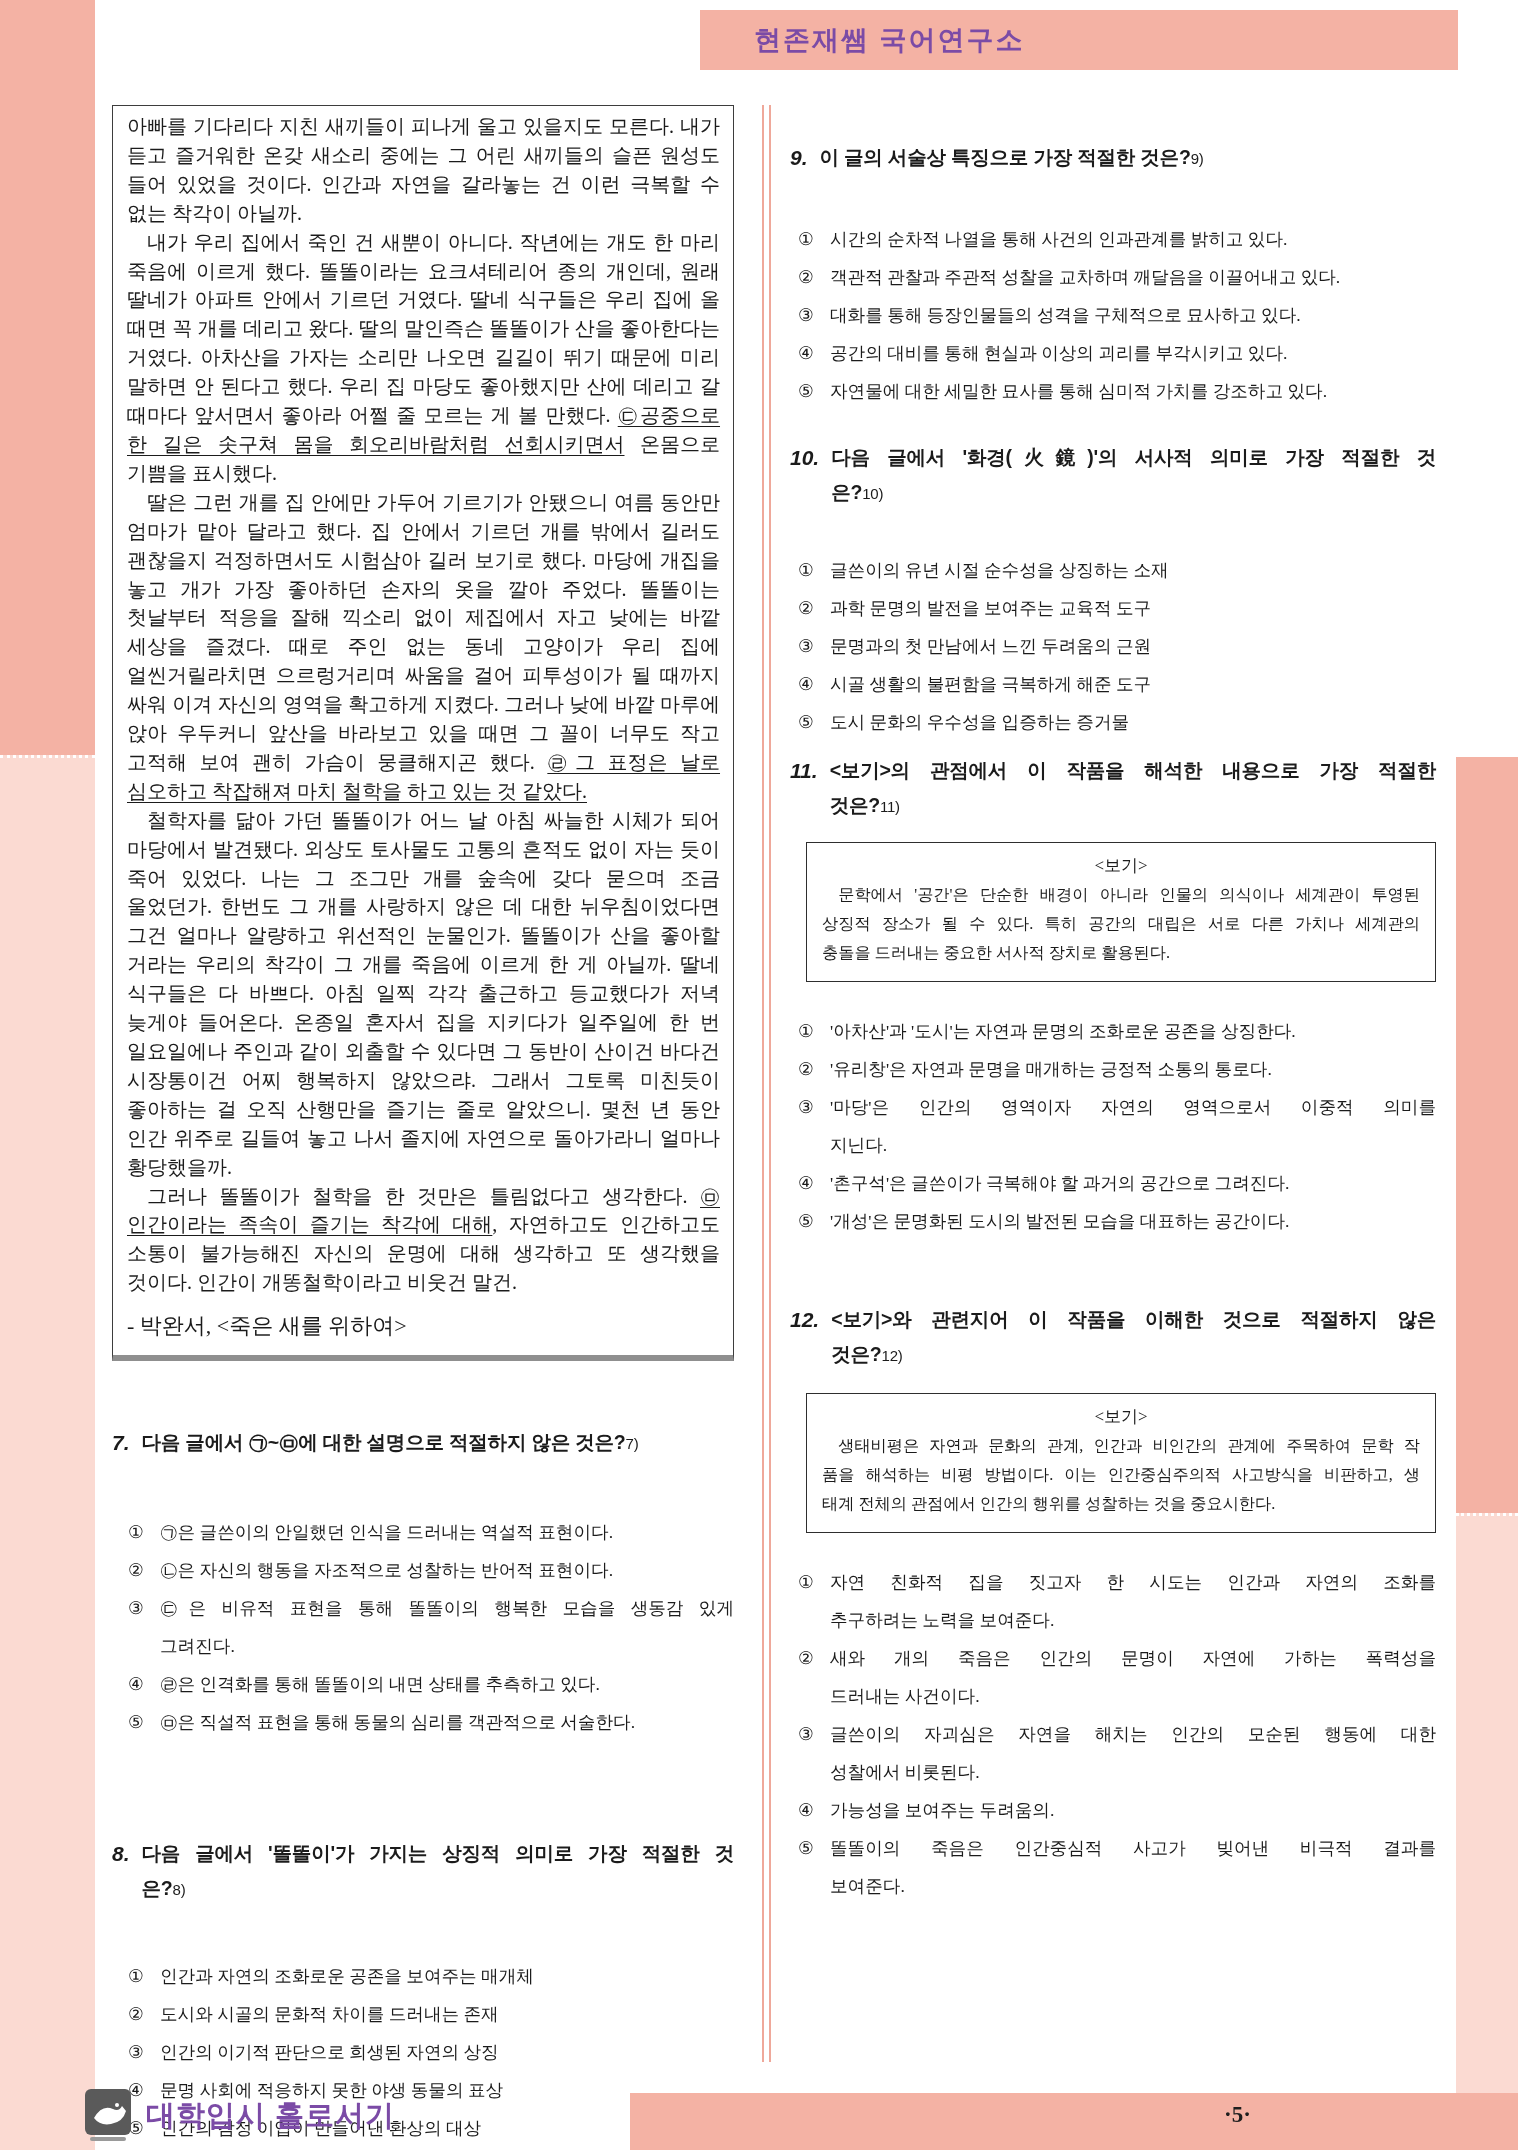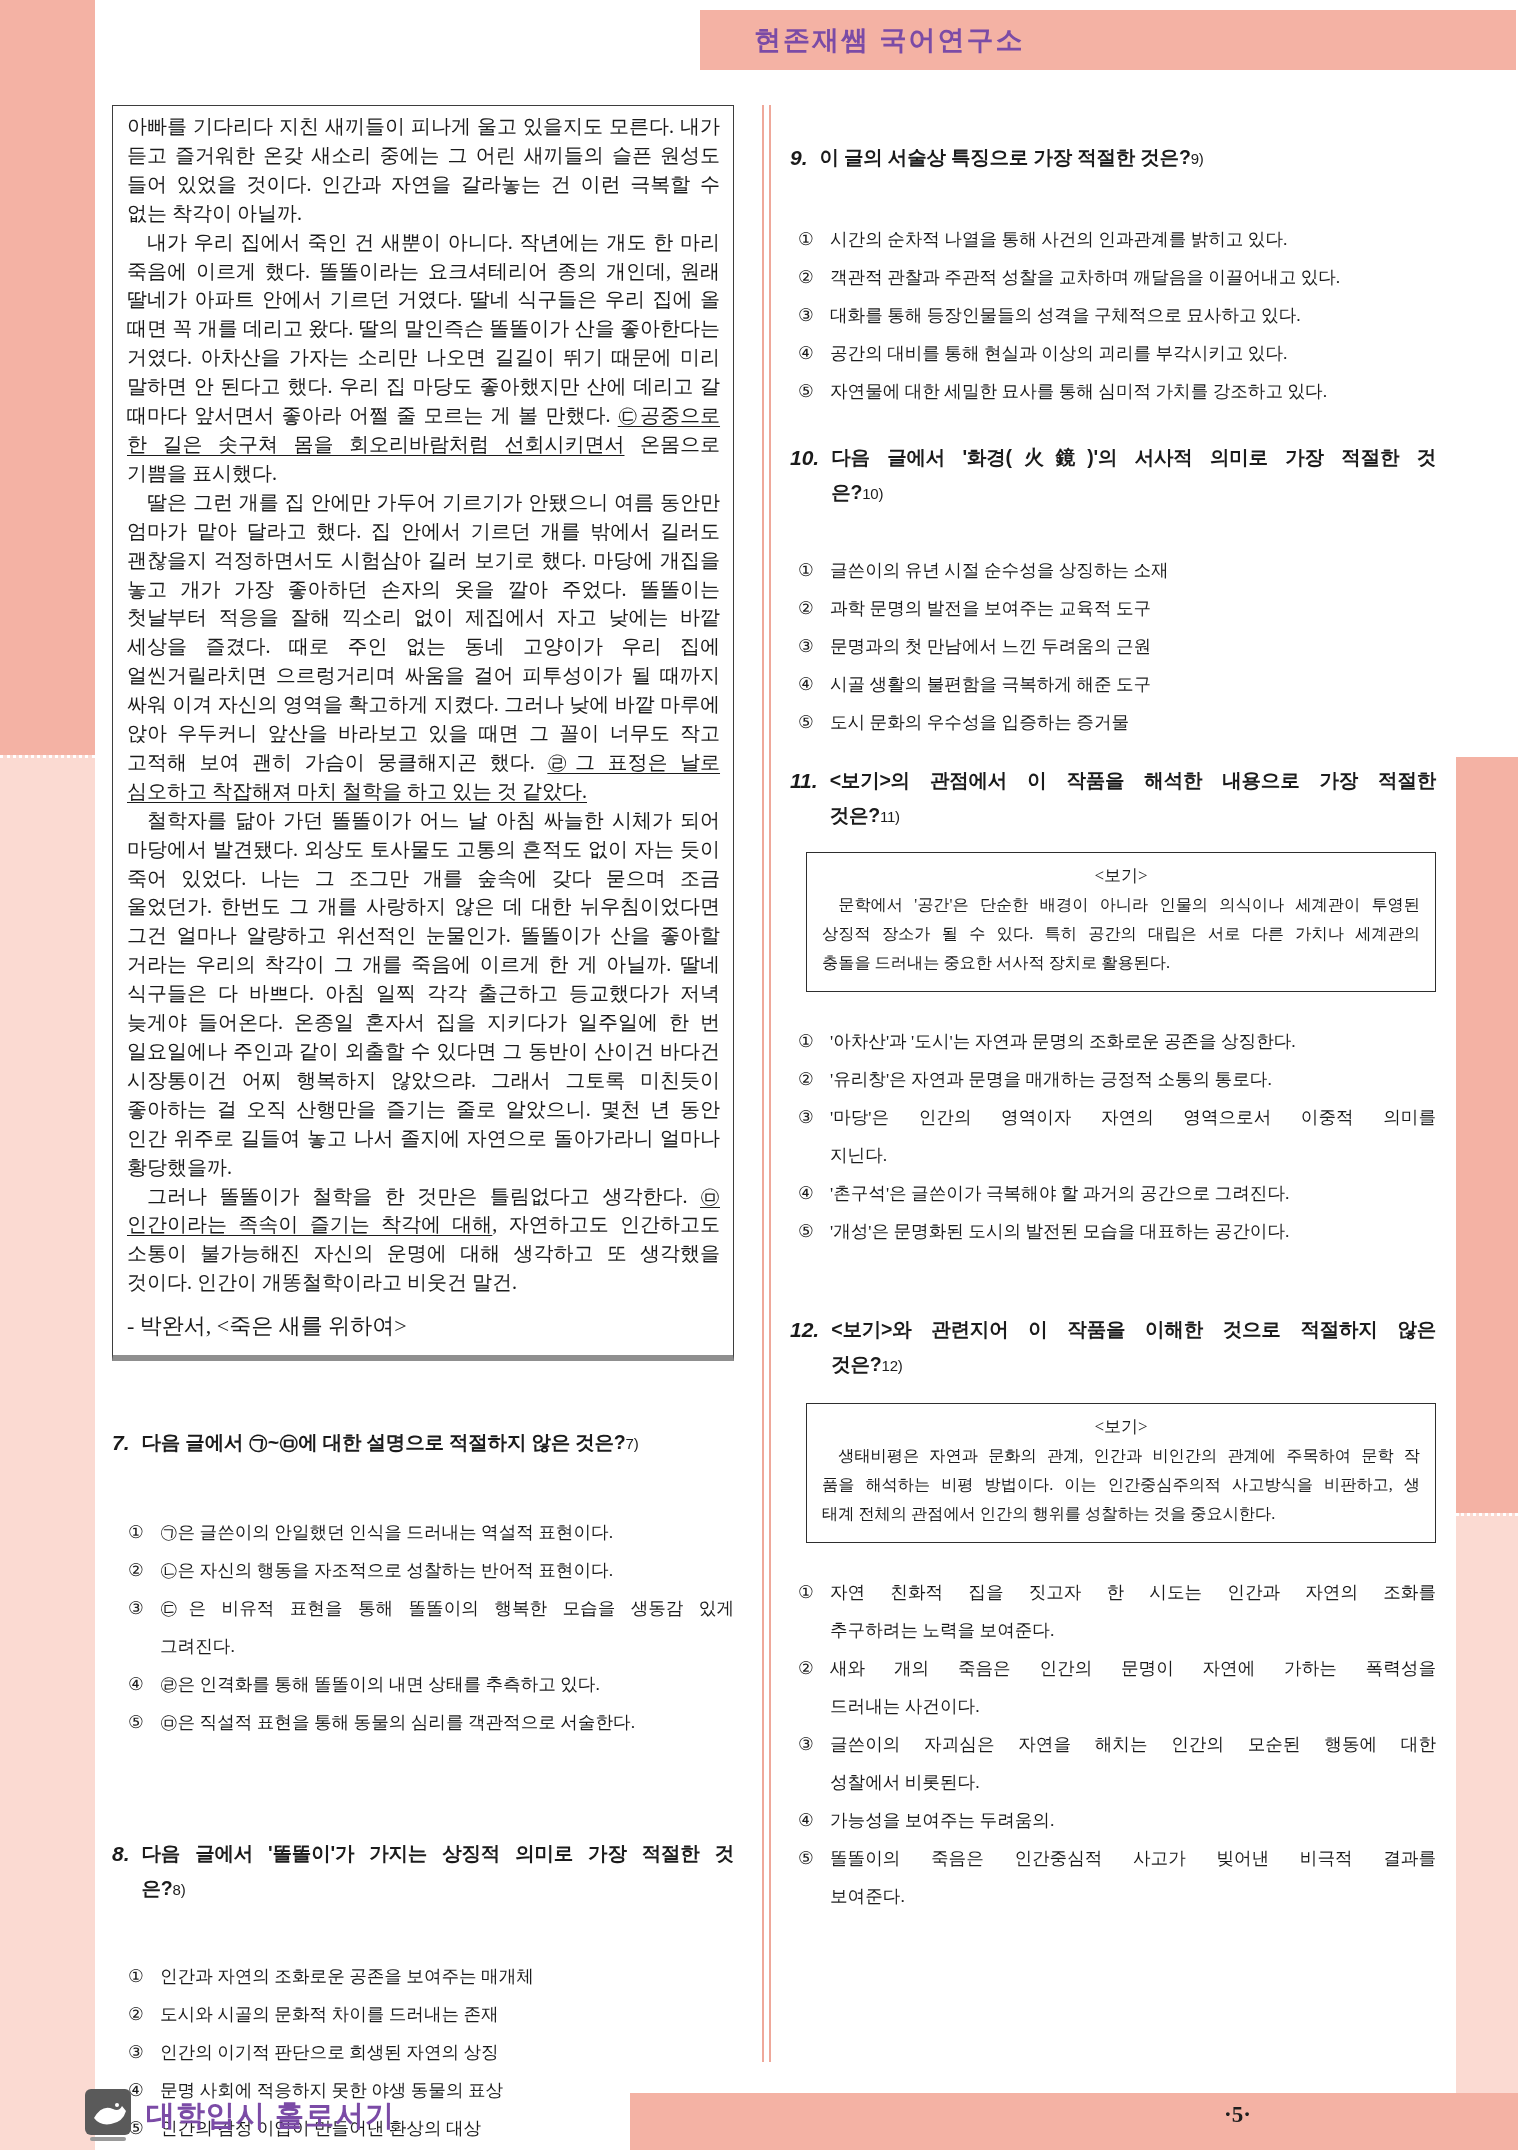--- a/index.html
+++ b/index.html
@@ -5,21 +5,21 @@
   html,body{margin:0;padding:0;background:#ffffff;}
   .page{position:relative;width:1518px;height:2150px;background:#fff;overflow:hidden;
         font-family:"Liberation Serif",serif;color:#1b1b1b;}
 
   
   .strip{position:absolute;}
   .strip-left-top{left:0;top:0;width:95px;height:755px;background:#F4B2A4;}
   .strip-left-bottom{left:0;top:755px;width:95px;height:1395px;background:#FBDAD2;border-top:3px dotted #fff;}
   .strip-right-top{left:1456px;top:757px;width:62px;height:756px;background:#F4B2A4;}
   .strip-right-bottom{left:1456px;top:1513px;width:62px;height:637px;background:#FBDAD2;border-top:3px dotted #fff;}
-  .top-band{position:absolute;left:700px;top:10px;width:816px;height:60px;background:#F4B2A4;
+  .top-band{position:absolute;left:700px;top:10px;width:758px;height:60px;background:#F4B2A4;
             display:flex;align-items:center;}
   .brand-top{padding-left:54px;font-family:"Liberation Sans",sans-serif;font-weight:bold;
              font-size:27px;letter-spacing:2px;color:#7B4BA6;}
   .bottom-band{position:absolute;left:630px;top:2093px;width:888px;height:57px;background:#F4B2A4;}
 
   
   .divider{position:absolute;left:762px;top:105px;width:9px;height:1957px;
            border-left:2px solid #EFA89A;border-right:2px solid #EFA89A;box-sizing:border-box;}
 
   
@@ -59,21 +59,21 @@
   .bogi-title{text-align:center;font-size:17px;line-height:30px;}
   .bline{font-size:16.2px;line-height:29px;text-align:justify;word-break:keep-all;}
   .bline.fill{text-align-last:justify;}
   .bline.ind{text-indent:1em;}
 
   
   .q7{margin-top:64px;}      .q7 .options{margin-top:52px;}
   .q8{margin-top:95px;}      .q8 .options{margin-top:50px;}
   .q9 .options{margin-top:44px;}
   .q10{margin-top:30px;}     .q10 .options{margin-top:40px;}
-  .q11{margin-top:22px;}     .q11 .bogi{margin-top:18px;} .q11 .options{margin-top:30px;}
+  .q11{margin-top:12px;}     .q11 .bogi{margin-top:18px;} .q11 .options{margin-top:30px;}
   .q12{margin-top:62px;}     .q12 .bogi{margin-top:20px;} .q12 .options{margin-top:30px;}
 
   
   .logo{position:absolute;left:84px;top:2088px;width:48px;height:54px;}
   .brand-bottom{position:absolute;left:146px;top:2096px;font-family:"Liberation Sans",sans-serif;
                 font-weight:bold;font-size:29px;letter-spacing:1px;color:#7B4BA6;}
   .page-num{position:absolute;left:1224px;top:2102px;font-size:23px;font-weight:bold;color:#1e1e1e;}
 </style>
 </head>
 <body>

